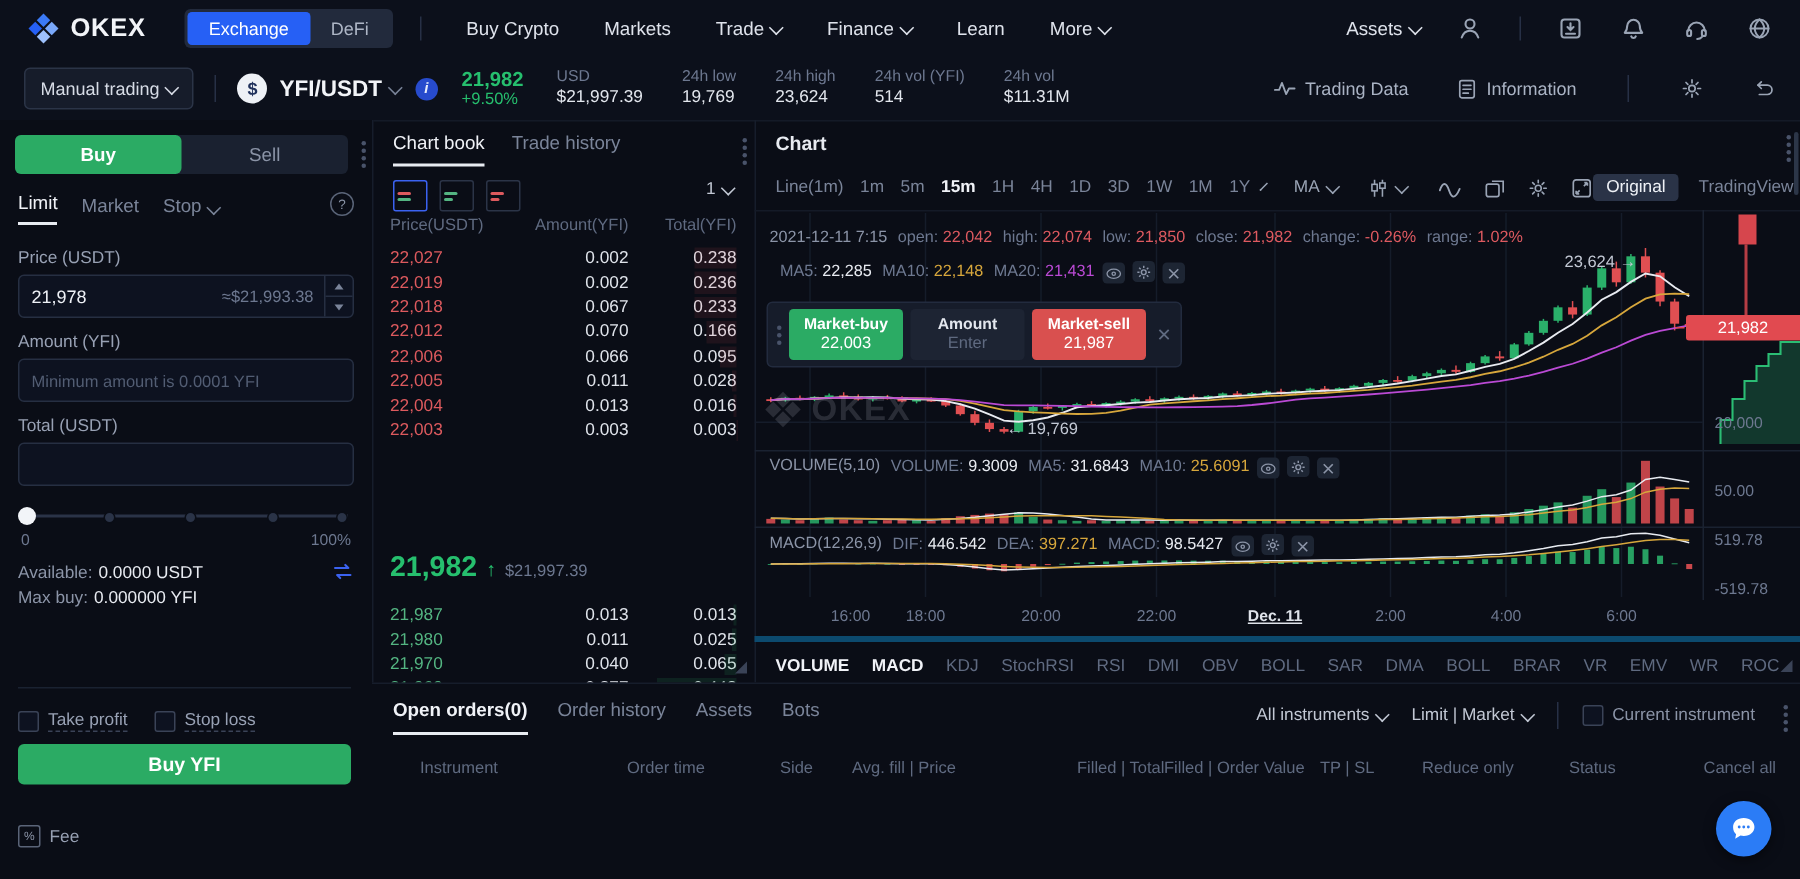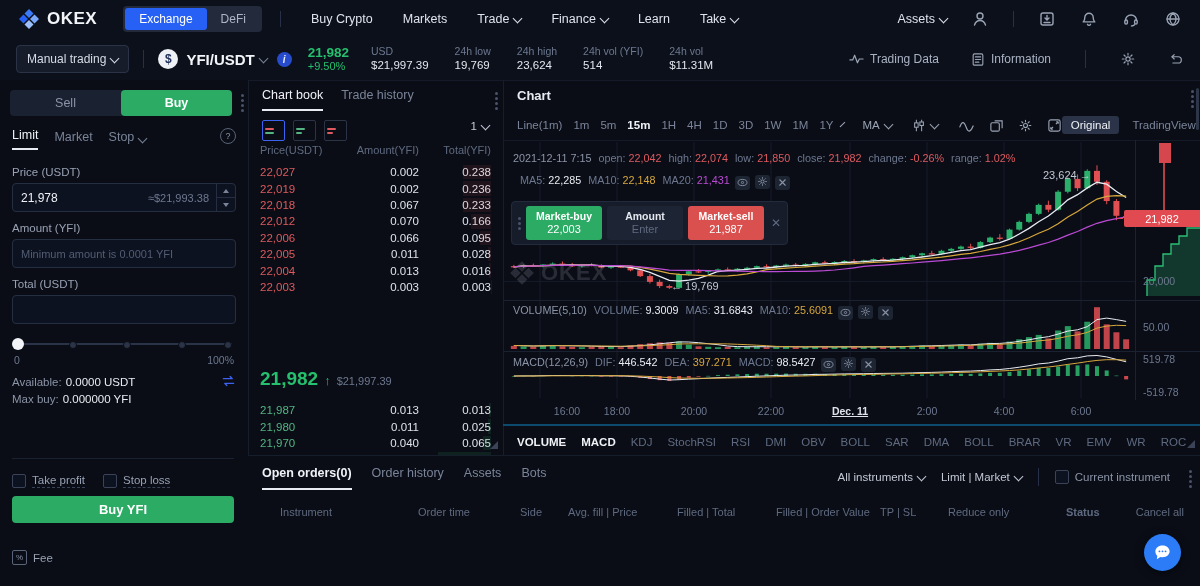--- a/index.html
+++ b/index.html
@@ -128,21 +128,21 @@
   .mkt .rbox{background:#d9504f;color:#fff}
   .mkt .close{color:#5f6a80;font-size:12px;margin-left:2px;cursor:pointer}
   .wm{position:absolute;left:6px;top:120px;display:flex;align-items:center;gap:6px;opacity:.16}
   .wm span{font-size:22px;font-weight:bold;color:#c9cfdb;letter-spacing:1px}
   .anno{position:absolute;font-size:11px;color:#c2c8d4}
   .ptag{position:absolute;right:0;top:70px;width:76px;height:17px;background:#e14a50;color:#fff;font-size:11px;display:flex;align-items:center;justify-content:center;border-radius:2px 0 0 2px}
   .ptag:before{content:"";position:absolute;left:-7px;top:8px;width:6px;height:1px;background:#e14a50}
   .taxis{position:absolute;left:0;top:320px;width:697px;height:24px;font-size:10.5px;color:#6d7890}
   .taxis span{position:absolute;top:5px;transform:translateX(-50%)}
   .taxis span.strong{color:#dfe3ea;font-weight:bold}
-  .inds{position:absolute;left:0;top:344px;right:0;height:31px;border-top:2px solid #0c4a6e;display:flex;align-items:center;gap:15px;padding-left:14px;font-size:11.5px;color:#5f6a80}
+  .inds{position:absolute;left:0;top:344px;right:0;height:31px;border-top:4px solid #0c4a6e;display:flex;align-items:center;gap:15px;padding-left:14px;font-size:11.5px;color:#5f6a80}
   .inds span{cursor:pointer}
   .inds span.active{color:#f0f2f7;font-weight:bold}
   
   .orders{position:absolute;left:248px;top:455px;right:0;bottom:0;border-top:1px solid #161d2b;background:#0a0d16}
   .or-tabs{position:absolute;left:14px;top:10px;display:flex;gap:20px;font-size:12.5px;color:#7a8499}
   .or-tab{cursor:pointer;padding-bottom:8px}
   .or-tab.active{color:#f0f2f7;font-weight:bold;border-bottom:2px solid #e8ebf1}
   .or-filters{position:absolute;right:30px;top:12px;display:flex;align-items:center;gap:16px;font-size:11.5px;color:#c2c8d4}
   .or-filters .f{display:flex;align-items:center;cursor:pointer}
   .or-grip{position:absolute;right:8px;top:14px}
@@ -183,21 +183,21 @@
           <i class="chev"></i>
         </div>
         <div class="nav-item">
           <span>Finance</span>
           <i class="chev"></i>
         </div>
         <div class="nav-item">
           <span>Learn</span>
         </div>
         <div class="nav-item">
-          <span>Take</span>
+          <span>More</span>
           <i class="chev"></i>
         </div>
       </div>
     <div class="hdr-right">
       <div class="assets">
         <span>Assets</span>
           <i class="chev"></i>
       </div>
       <span class="ico">
         <svg width="18" height="18" viewBox="0 0 18 18" fill="none" stroke="currentColor" stroke-width="1.4" stroke-linecap="round">
@@ -304,22 +304,22 @@
         <svg width="16" height="16" viewBox="0 0 18 18" fill="none" stroke="currentColor" stroke-width="1.3" stroke-linecap="round" stroke-linejoin="round">
             <path d="M4.5 6.5h7a3.5 3.5 0 0 1 0 7h-6"></path>
             <path d="M7 4 4.5 6.5 7 9"></path>
           </svg>
       </span>
     </div>
   </div>
 
   <div class="left">
     <div class="bs-wrap">
+      <div class="bs-btn buy active">Buy</div>
       <div class="bs-btn">Sell</div>
-      <div class="bs-btn buy active">Buy</div>
     </div>
     <div class="grip panel-grip">
         <i></i>
         <i></i>
         <i></i>
         <i></i>
       </div>
 
     <div class="otabs" id="order-type-tabs">
         <div class="otab active">
@@ -1049,25 +1049,25 @@
         <i></i>
         <i></i>
         <i></i>
         <i></i>
       </div>
     <div class="or-cols" id="orders-cols">
         <span style="left: 32px;">Instrument</span>
         <span style="left: 170px;">Order time</span>
         <span style="left: 272px;">Side</span>
         <span style="left: 320px;">Avg. fill | Price</span>
-        <span style="left: 429px;">Filled | Total</span>
+        <span style="left: 470px;">Filled | Total</span>
         <span style="left: 528px;">Filled | Order Value</span>
         <span style="left: 632px;">TP | SL</span>
         <span style="left: 700px;">Reduce only</span>
-        <span style="left: 818px; font-weight: bold;">Status</span>
+        <span style="left: 798px;">Status</span>
         <span style="right: 16px;">Cancel all</span>
       </div>
   </div>
 
   <div class="scrollthumb"></div>
 
   <div class="chat">
     <svg width="19" height="19" viewBox="0 0 20 20">
       <path d="M10 2.5c4.5 0 7.5 2.8 7.5 6.3s-3 6.3-7.5 6.3c-.8 0-1.6-.1-2.3-.3L4 17l.6-3.2c-1.3-1.1-2.1-2.7-2.1-5C2.5 5.3 5.5 2.5 10 2.5Z" fill="#fff"></path>
       <circle cx="6.8" cy="8.8" r="1" fill="#2b7cf6"></circle>

